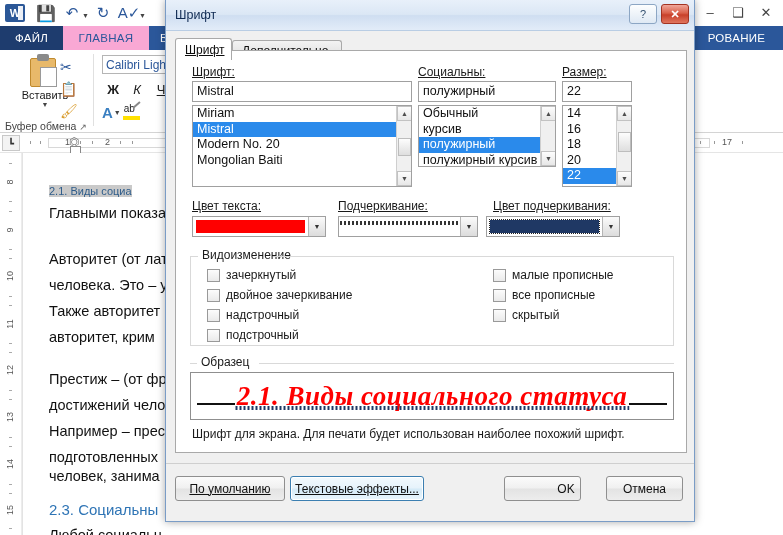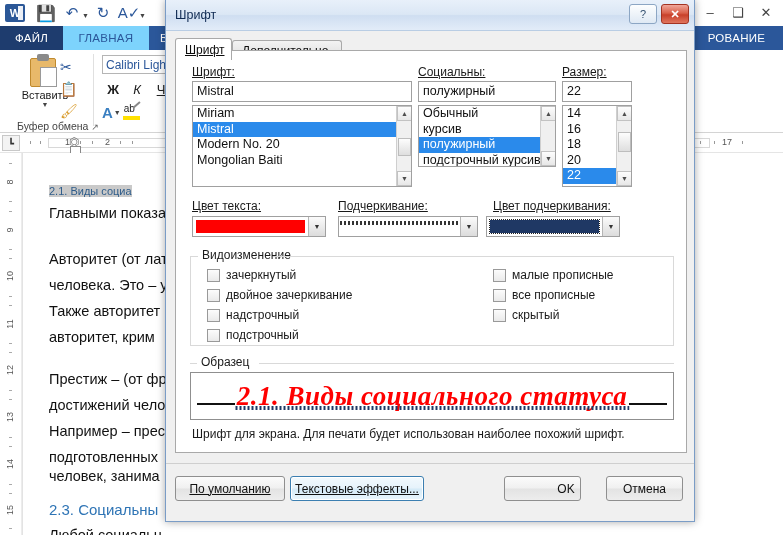--- a/index.html
+++ b/index.html
@@ -53,21 +53,21 @@
     position: absolute; left: 0; top: 0; width: 63px; height: 24px;
     background: #1e3c6e; color: #fff; font-size: 11.5px;
     display: flex; align-items: center; justify-content: center;
     letter-spacing: .3px;
   }
   .tab {
     position: absolute; top: 0; height: 24px; color: #fff; font-size: 11.5px;
     display: flex; align-items: center; justify-content: center;
     letter-spacing: .3px; padding: 0 10px;
   }
-  .tab.active { background: #7dd3fc; color: #2b579a; }
+  .tab.active { background: #f9a8d4; color: #2b579a; }
 
   .ribbon-body {
     position: absolute; left: 0; top: 50px; width: 783px; height: 83px;
     background: #fff; border-bottom: 1px solid #d4d4d4;
   }
   .grp-clipboard { position: absolute; left: 0; top: 0; width: 92px; height: 83px; }
   .paste-btn {
     position: absolute; left: 14px; top: 4px; width: 62px; text-align: center;
   }
   .clip-icon {
@@ -86,21 +86,21 @@
     background: #fff; border: 1px solid #9a9a9a;
   }
   .paste-label { font-size: 11px; color: #1a1a1a; margin-top: 1px; }
   .paste-caret { font-size: 7px; color: #444; }
   .clip-tools {
     position: absolute; left: 60px; top: 6px; width: 30px;
   }
   .clip-tool { height: 22px; display: flex; align-items: center; font-size: 14px; color: #2b579a; }
   .brush { color: #d99b2b; }
   .grp-label {
-    position: absolute; left: 12px; bottom: 1px; width: 92px;
+    position: absolute; left: 0; bottom: 1px; width: 92px;
     font-size: 10.5px; color: #444; text-align: center;
   }
   .grp-launch { font-size: 9px; color: #666; }
   .grp-sep { position: absolute; top: 4px; width: 1px; height: 72px; background: #e0e0e0; }
 
   .grp-font { position: absolute; left: 96px; top: 0; width: 86px; height: 83px; }
   .fontname-box {
     position: absolute; left: 6px; top: 5px; width: 78px; height: 19px;
     border: 1px solid #b5b5b5; background: #fff; font-size: 12px;
     color: #2b579a; padding: 2px 3px; overflow: hidden; white-space: nowrap;
@@ -523,21 +523,21 @@
           <div class="sthumb" style="top:32px;height:18px;"></div>
           <div class="sarrow" style="bottom:0;">▼</div>
         </div>
       </div>
 
       <div class="textbox" style="left:242px;top:30px;width:138px;height:21px;">полужирный</div>
       <div class="listbox" style="left:242px;top:54px;width:138px;height:62px;">
         <div class="listitem">Обычный</div>
         <div class="listitem">курсив</div>
         <div class="listitem sel">полужирный</div>
-        <div class="listitem">подстрочный курсив</div>
+        <div class="listitem">полужирный курсив</div>
         <div class="vscroll">
           <div class="sarrow" style="top:0;">▲</div>
           <div class="sarrow" style="bottom:0;">▼</div>
         </div>
       </div>
 
       <div class="textbox" style="left:386px;top:30px;width:70px;height:21px;">22</div>
       <div class="listbox" style="left:386px;top:54px;width:70px;height:82px;">
         <div class="listitem">14</div>
         <div class="listitem">16</div>

